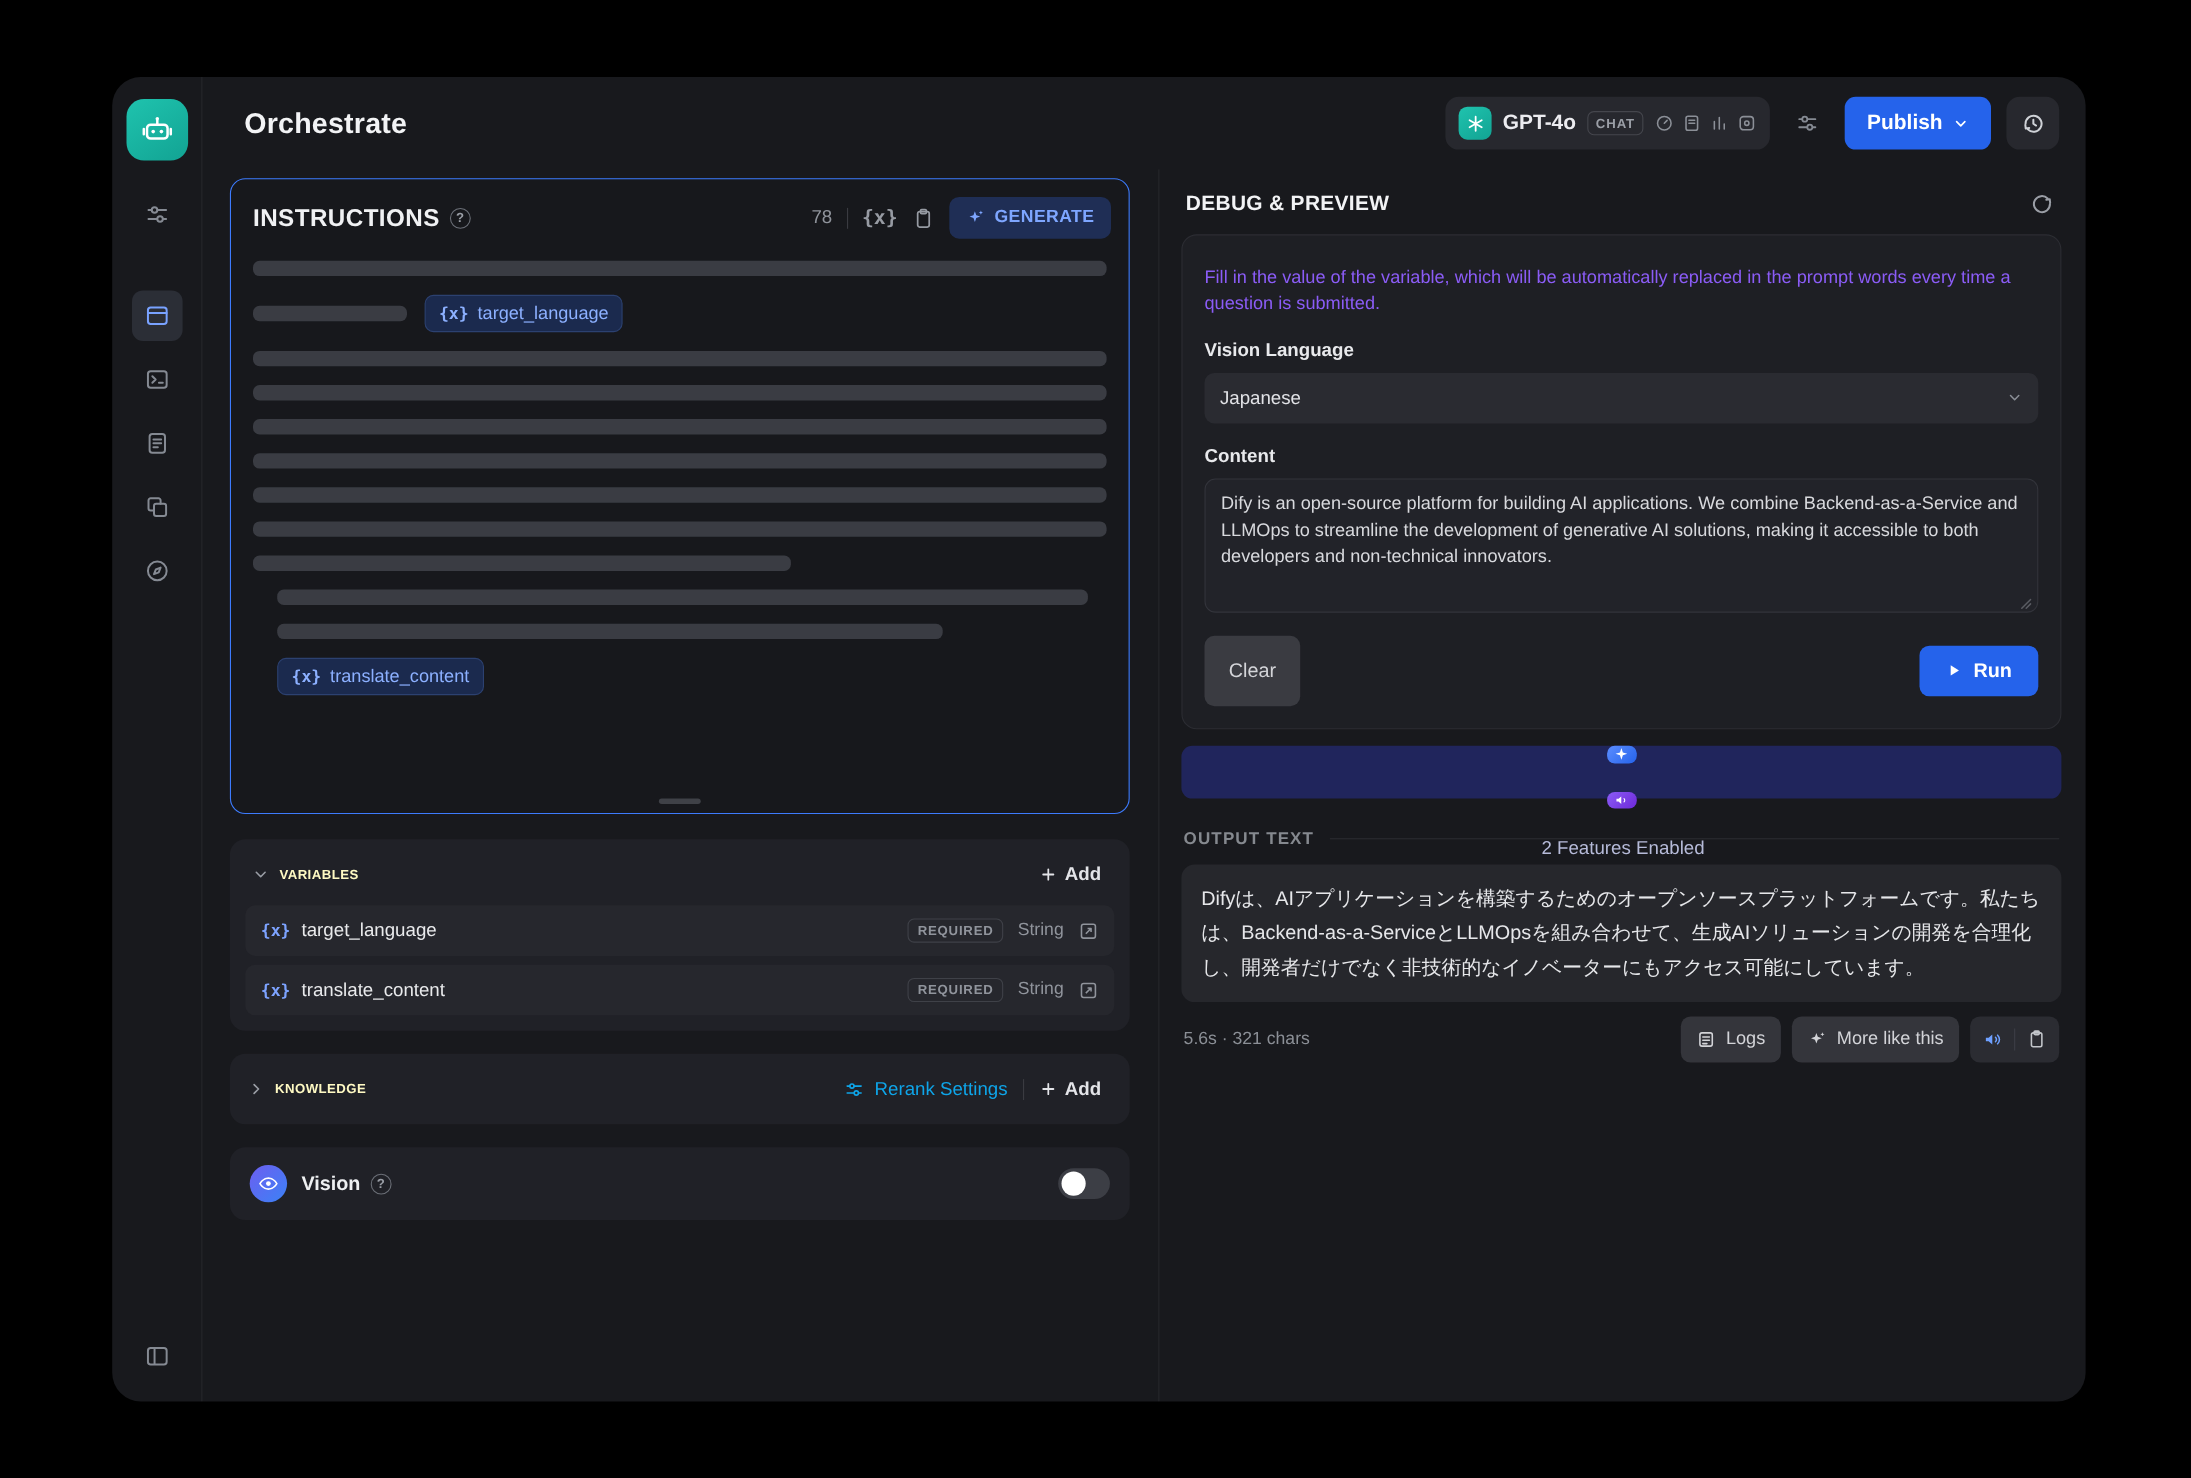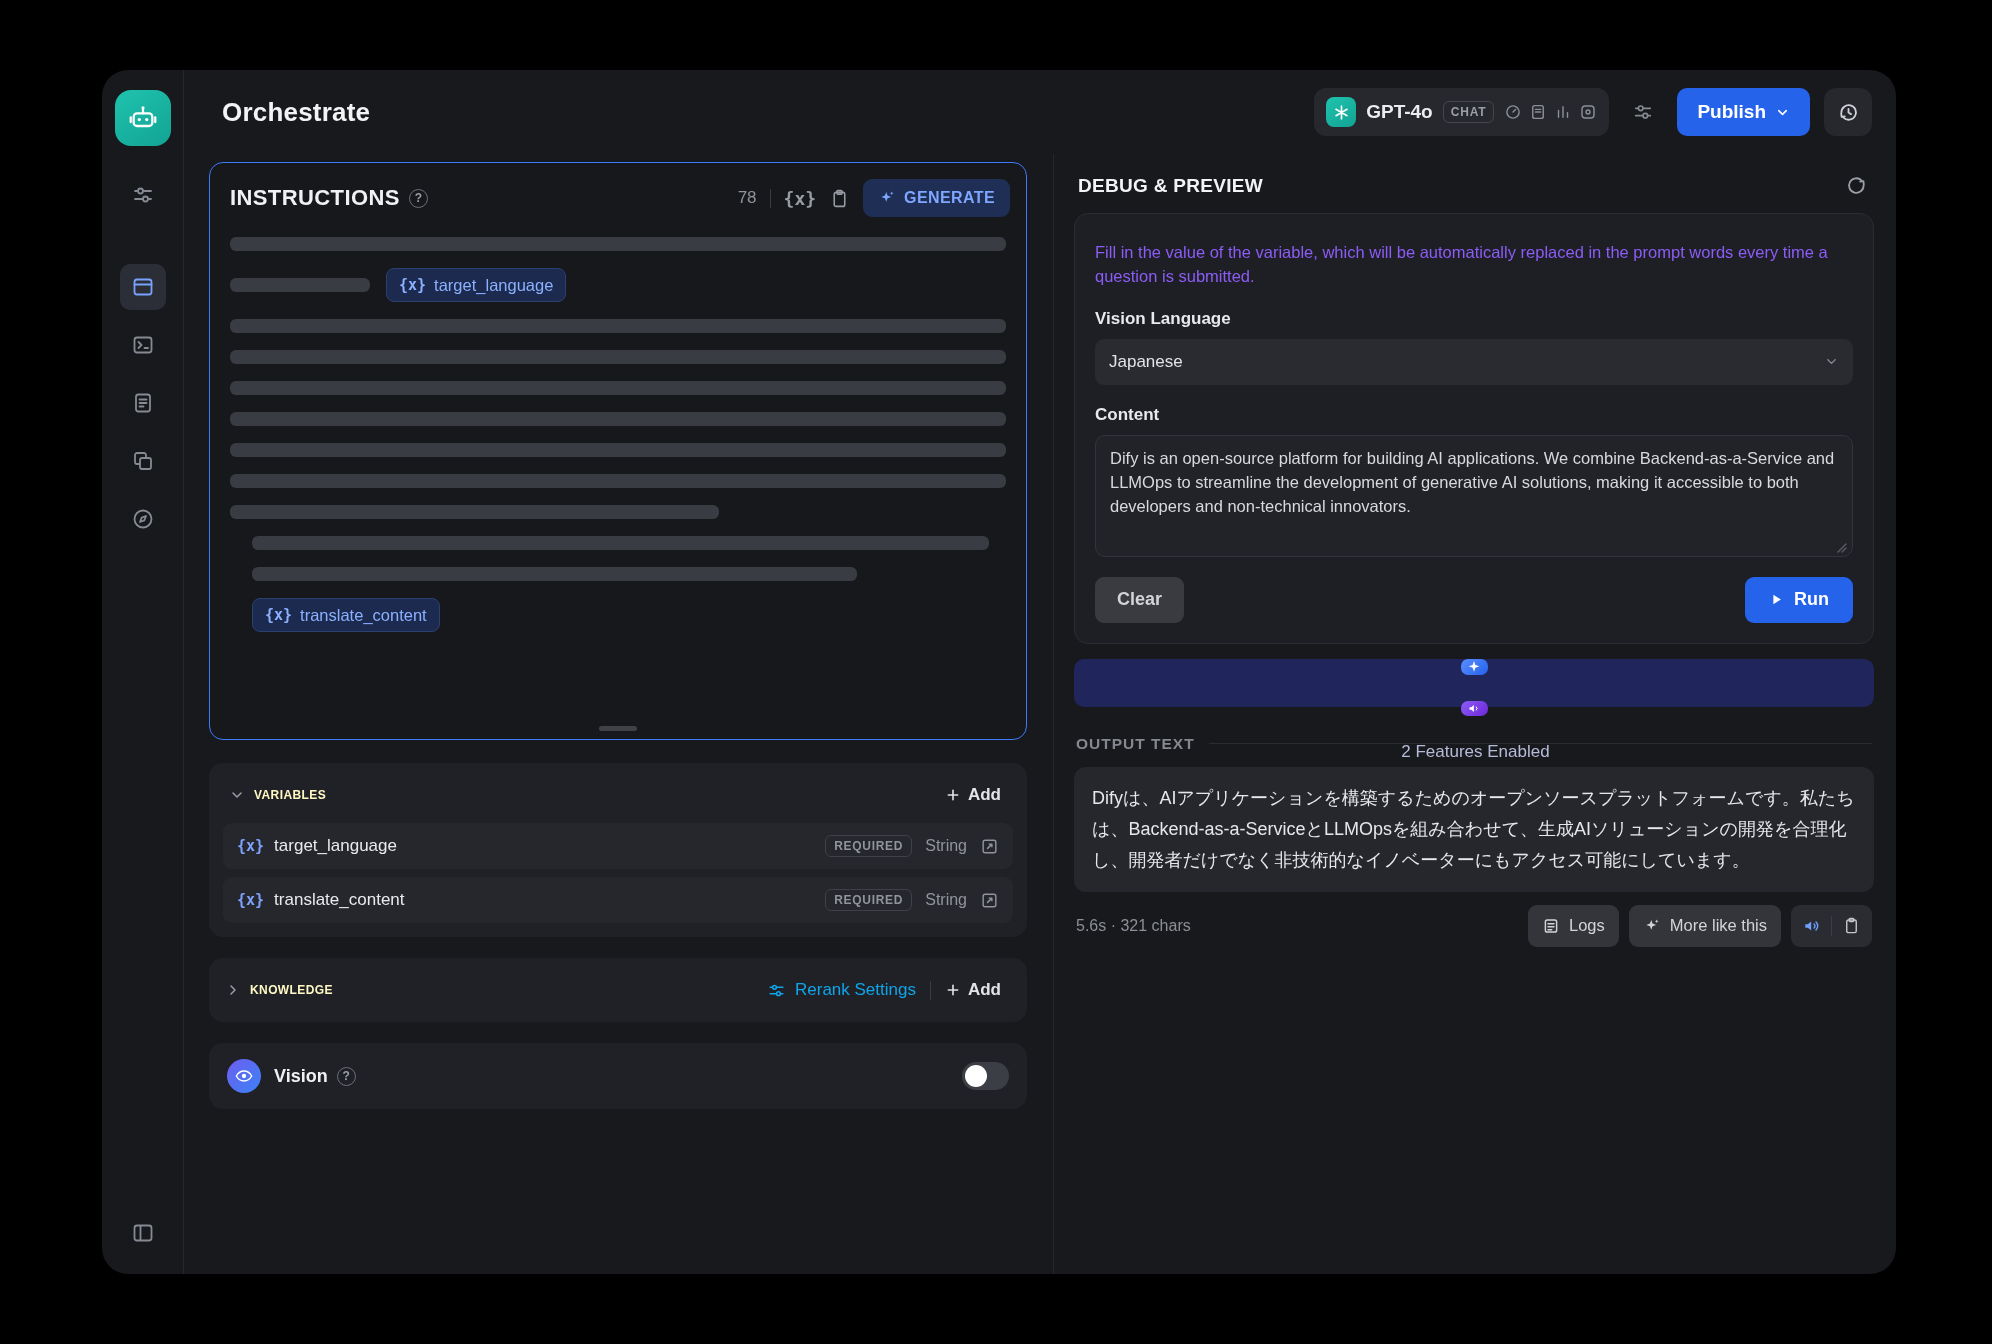--- a/index.html
+++ b/index.html
@@ -211,22 +211,22 @@
   .ta-wrap { position: relative; margin-top: 10px; }
   .content-ta {
     width: 100%; height: 122px; resize: none;
     background: #222329; border: 1px solid #33343b; border-radius: 10px;
     padding: 11px 14px; font-family: inherit; font-size: 16.5px; line-height: 1.45;
     color: #d8d9dd; outline: none;
   }
   .resize-glyph { position: absolute; right: 6px; bottom: 8px; color: #5a5c63; pointer-events: none; }
   .run-row { margin-top: 16px; display: flex; align-items: center; }
   .clear-btn {
-    height: 46px; border-radius: 9px; background: #3a3b41; border: none;
-    color: #d3d4d8; font-family: inherit; font-size: 18px; padding: 0 22px; cursor: pointer; font-weight: bold;
+    height: 64px; border-radius: 9px; background: #3a3b41; border: none;
+    color: #d3d4d8; font-family: inherit; font-size: 18px; padding: 0 22px; cursor: pointer;
   }
   .run-btn {
     margin-left: auto; height: 46px; border-radius: 9px; background: #2563eb; border: none;
     color: #fff; font-family: inherit; font-size: 18px; font-weight: 600;
     display: flex; align-items: center; gap: 10px; padding: 0 24px; cursor: pointer;
   }
 
   .features-bar {
     margin-top: 15px; height: 48px; border-radius: 10px; background: #20255c;
     display: flex; align-items: center; padding: 0 16px; gap: 26px; flex-direction: column;

